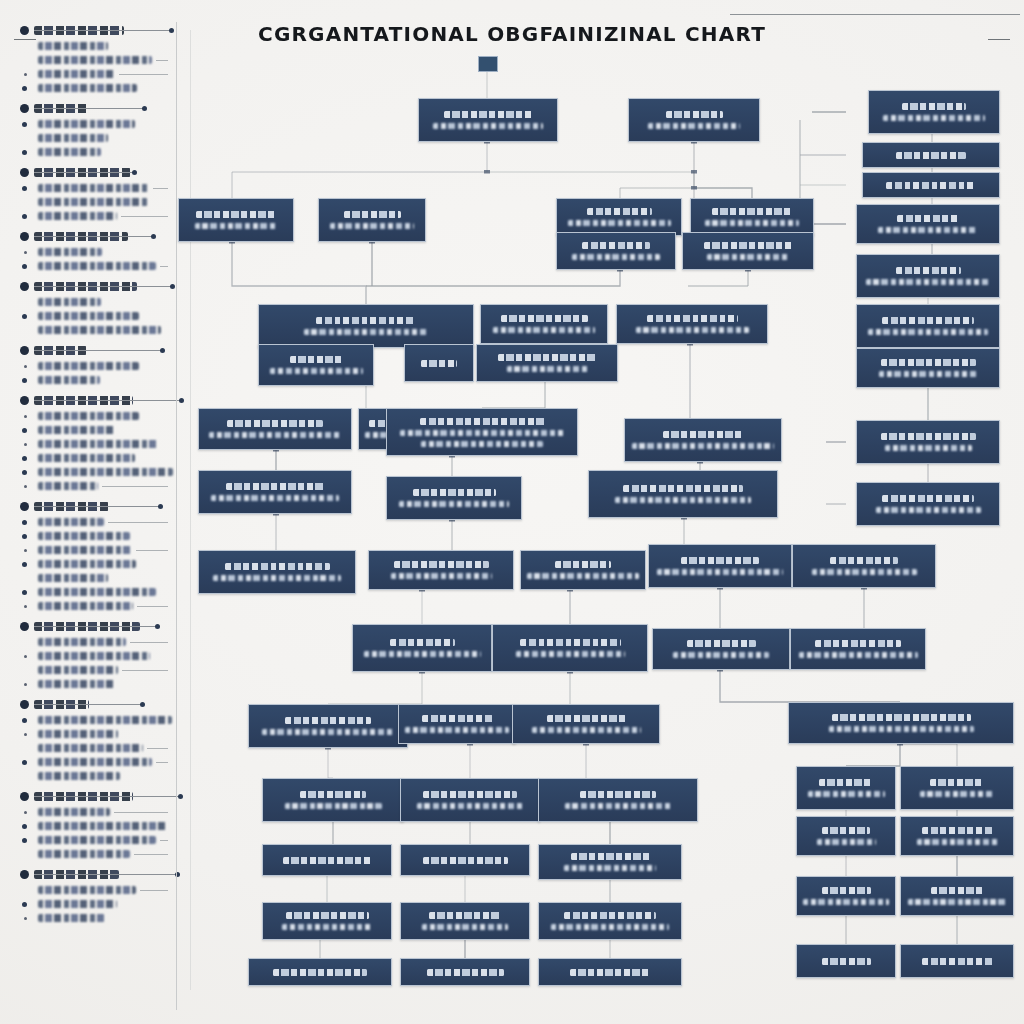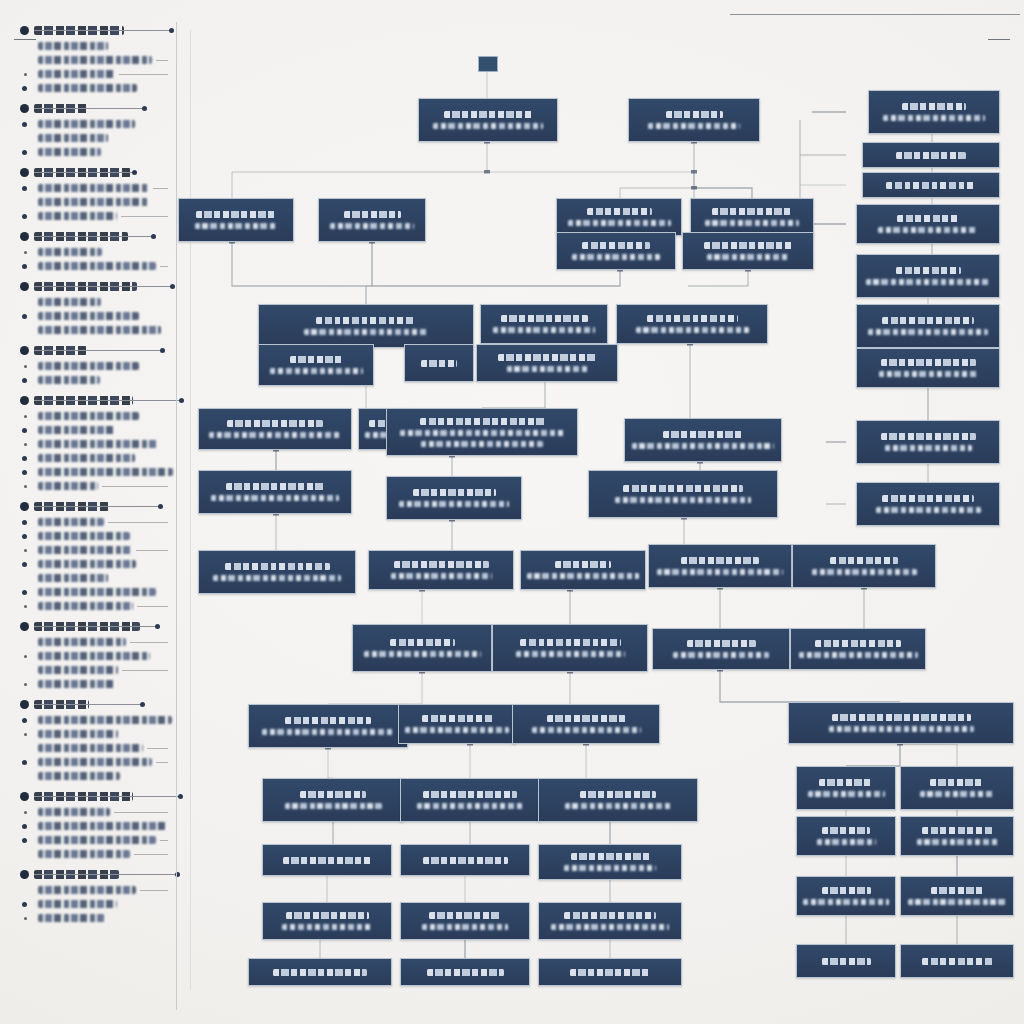--- a/index.html
+++ b/index.html
@@ -148,20 +148,21 @@
   }
 </style>
 </head>
 <body>
 
 <div id="stage">
   <div class="paper"></div>
 
   <div class="title-band">
     <div class="title-rule left"></div>
+    <div class="title-text">CGRGANTATIONAL  OBGFAINIZINAL CHART</div>
     <div class="title-rule right"></div>
   </div>
   <div class="title-rule long"></div>
 
   <div class="sidebar" id="sidebar">
       <div class="s-row s-head" style="top: 4px;">
         <span class="s-bullet big"></span>
         <span class="s-text" style="left: 34px; width: 90px;"></span>
       </div>
       <div class="s-lead" style="left: 34px; top: 10px; width: 139px;"></div>

